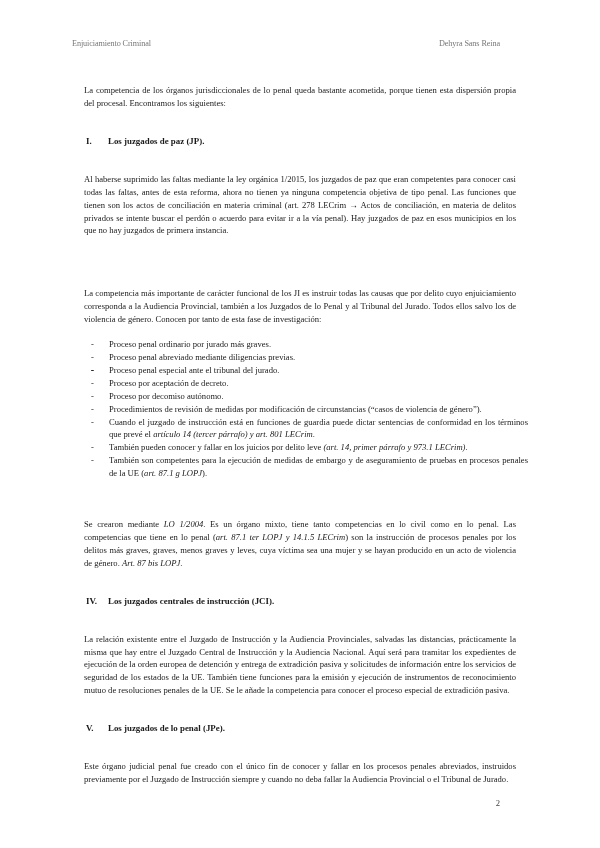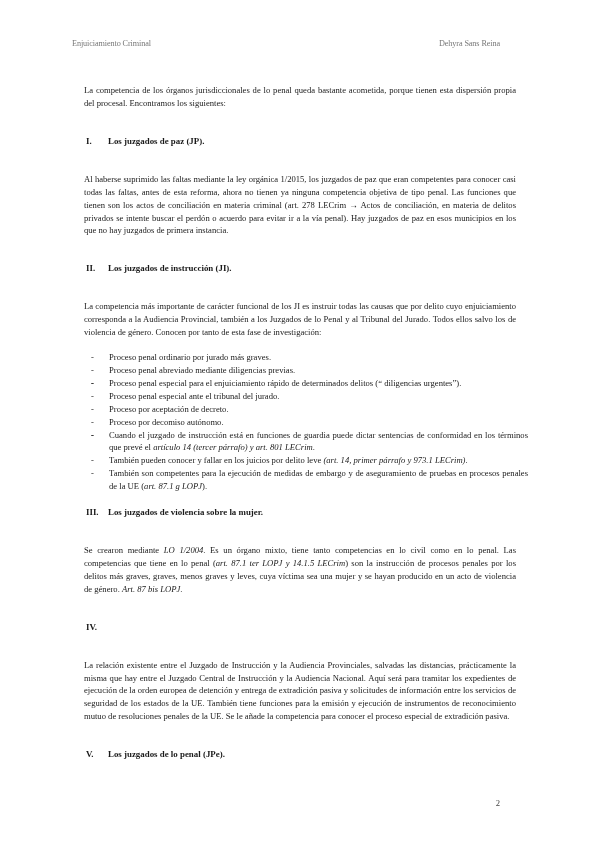--- a/index.html
+++ b/index.html
@@ -33,59 +33,53 @@
     <div class="sp1"></div>
 
     <div class="sec">
       <span class="num">I.</span>
       <span>Los juzgados de paz (JP).</span>
     </div>
     <div class="sp2"></div>
     <p>Al haberse suprimido las faltas mediante la ley orgánica 1/2015, los juzgados de paz que eran competentes para conocer casi todas las faltas, antes de esta reforma, ahora no tienen ya ninguna competencia objetiva de tipo penal. Las funciones que tienen son los actos de conciliación en materia criminal (art. 278 LECrim → Actos de conciliación, en materia de delitos privados se intente buscar el perdón o acuerdo para evitar ir a la vía penal). Hay juzgados de paz en esos municipios en los que no hay juzgados de primera instancia.</p>
     <div class="sp1"></div>
 
-    <div class="sec">
-      <span class="num">II.</span>
-      <span>Los juzgados de instrucción (JI).</span>
-    </div>
     <div class="sp2"></div>
     <p>La competencia más importante de carácter funcional de los JI es instruir todas las causas que por delito cuyo enjuiciamiento corresponda a la Audiencia Provincial, también a los Juzgados de lo Penal y al Tribunal del Jurado. Todos ellos salvo los de violencia de género. Conocen por tanto de esta fase de investigación:</p>
     <ul class="dash">
       <li><span class="d">-</span><span>Proceso penal ordinario por jurado más graves.</span></li>
       <li><span class="d">-</span><span>Proceso penal abreviado mediante diligencias previas.</span></li>
       <li><span class="d">-</span></li>
-      <li><span class="d">-</span><span>Proceso penal especial para el enjuiciamiento rápido de determinados delitos (“ diligencias urgentes”).</span></li>
+      <li><span class="d">-</span></li>
       <li><span class="d">-</span><span>Proceso penal especial ante el tribunal del jurado.</span></li>
       <li><span class="d">-</span><span>Proceso por aceptación de decreto.</span></li>
       <li><span class="d">-</span><span>Proceso por decomiso autónomo.</span></li>
-      <li><span class="d">-</span></li>
+      <li><span class="d">-</span><span>Procedimientos de revisión de medidas por modificación de circunstancias (“casos de violencia de género”).</span></li>
       <li><span class="d">-</span><span>Cuando el juzgado de instrucción está en funciones de guardia puede dictar sentencias de conformidad en los términos que prevé el </span><i>artículo 14 (tercer párrafo) y art. 801 LECrim</i><span>.</span></li>
       <li><span class="d">-</span><span>También pueden conocer y fallar en los juicios por delito leve </span><i>(art. 14, primer párrafo y 973.1 LECrim)</i><span>.</span></li>
       <li><span class="d">-</span><span>También son competentes para la ejecución de medidas de embargo y de aseguramiento de pruebas en procesos penales de la UE (</span><i>art. 87.1 g LOPJ</i><span>).</span></li>
     </ul>
     <div class="sp1"></div>
 
-    <div class="sec">
-      <span class="num">III.</span>
-      <span>Los juzgados de violencia sobre la mujer.</span>
-    </div>
     <div class="sp2"></div>
     <p><span>Se crearon mediante </span><i>LO 1/2004</i><span>. Es un órgano mixto, tiene tanto competencias en lo civil como en lo penal. Las competencias que tiene en lo penal (</span><i>art. 87.1 ter LOPJ y 14.1.5 LECrim</i><span>) son la instrucción de procesos penales por los delitos más graves, graves, menos graves y leves, cuya víctima sea una mujer y se hayan producido en un acto de violencia de género. </span><i>Art. 87 bis LOPJ</i><span>.</span></p>
     <div class="sp1"></div>
 
     <div class="sec">
       <span class="num">IV.</span>
+      <span>Los juzgados centrales de instrucción (JCI).</span>
     </div>
     <div class="sp2"></div>
     <p>La relación existente entre el Juzgado de Instrucción y la Audiencia Provinciales, salvadas las distancias, prácticamente la misma que hay entre el Juzgado Central de Instrucción y la Audiencia Nacional. Aquí será para tramitar los expedientes de ejecución de la orden europea de detención y entrega de extradición pasiva y solicitudes de información entre los servicios de seguridad de los estados de la UE. También tiene funciones para la emisión y ejecución de instrumentos de reconocimiento mutuo de resoluciones penales de la UE. Se le añade la competencia para conocer el proceso especial de extradición pasiva.</p>
     <div class="sp1"></div>
 
     <div class="sec">
       <span class="num">V.</span>
       <span>Los juzgados de lo penal (JPe).</span>
     </div>
     <div class="sp2"></div>
+    <p>Este órgano judicial penal fue creado con el único fin de conocer y fallar en los procesos penales abreviados, instruidos previamente por el Juzgado de Instrucción siempre y cuando no deba fallar la Audiencia Provincial o el Tribunal de Jurado.</p>
     <div class="sp1"></div>
 
   </div>
 
   <div class="pgnum">2</div>
 </div>
 
 </body></html>

